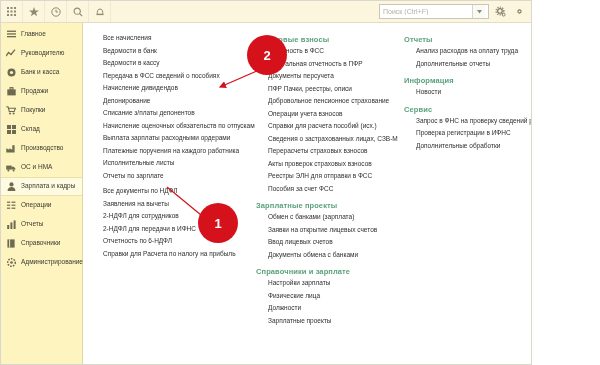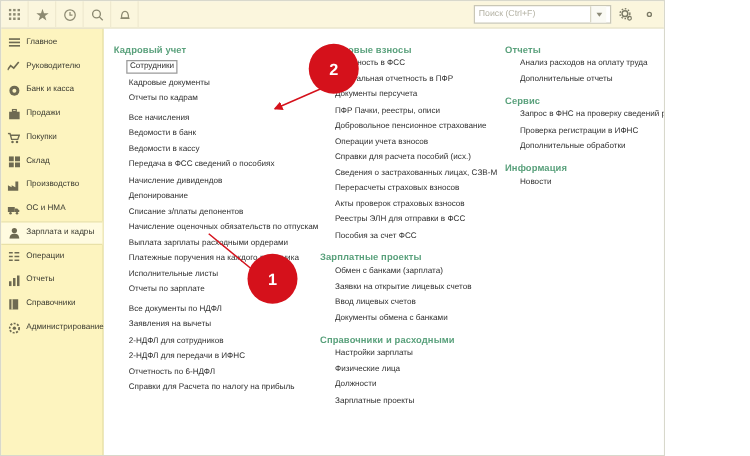--- a/index.html
+++ b/index.html
@@ -370,28 +370,20 @@
               <circle cx="5" cy="5" r="1.5" fill="currentColor"></circle>
             </svg>
         </span>
         <span class="side-lbl">Администрирование</span>
       </div>
     </div>
 
     <div class="main">
       <div class="col col1">
           <div class="grp">
-            <div class="grp-title">Кадровый учет</div>
-            <div class="grp-items">
-              <div class="mi boxed">Сотрудники</div>
-              <div class="mi">Кадровые документы</div>
-              <div class="mi">Отчеты по кадрам</div>
-            </div>
-          </div>
-          <div class="grp">
             <div class="grp-items">
               <div class="mi">Все начисления</div>
               <div class="mi">Ведомости в банк</div>
               <div class="mi">Ведомости в кассу</div>
               <div class="mi">Передача в ФСС сведений о пособиях</div>
               <div class="mi">Начисление дивидендов</div>
               <div class="mi">Депонирование</div>
               <div class="mi">Списание з/платы депонентов</div>
               <div class="mi">Начисление оценочных обязательств по отпускам</div>
               <div class="mi">Выплата зарплаты расходными ордерами</div>
@@ -432,49 +424,49 @@
           <div class="grp">
             <div class="grp-title">Зарплатные проекты</div>
             <div class="grp-items">
               <div class="mi">Обмен с банками (зарплата)</div>
               <div class="mi">Заявки на открытие лицевых счетов</div>
               <div class="mi">Ввод лицевых счетов</div>
               <div class="mi">Документы обмена с банками</div>
             </div>
           </div>
           <div class="grp">
-            <div class="grp-title">Справочники и расходными</div>
+            <div class="grp-title">Справочники и зарплате</div>
             <div class="grp-items">
               <div class="mi">Настройки зарплаты</div>
               <div class="mi">Физические лица</div>
               <div class="mi">Должности</div>
               <div class="mi">Зарплатные проекты</div>
             </div>
           </div>
         </div>
       <div class="col col3">
           <div class="grp">
             <div class="grp-title">Отчеты</div>
             <div class="grp-items">
               <div class="mi">Анализ расходов на оплату труда</div>
               <div class="mi">Дополнительные отчеты</div>
             </div>
           </div>
           <div class="grp">
+            <div class="grp-title">Информация</div>
+            <div class="grp-items">
+              <div class="mi">Новости</div>
+            </div>
+          </div>
+          <div class="grp">
             <div class="grp-title">Сервис</div>
             <div class="grp-items">
               <div class="mi">Запрос в ФНС на проверку сведений работников</div>
               <div class="mi">Проверка регистрации в ИФНС</div>
               <div class="mi">Дополнительные обработки</div>
-            </div>
-          </div>
-          <div class="grp">
-            <div class="grp-title">Информация</div>
-            <div class="grp-items">
-              <div class="mi">Новости</div>
             </div>
           </div>
         </div>
 
       <svg class="arrow-svg" viewBox="0 0 600 365">
         <defs>
           <marker id="ah" markerWidth="6" markerHeight="6" refX="5" refY="3" orient="auto">
             <polygon points="0,0 6,3 0,6" fill="#d5111b"></polygon>
           </marker>
         </defs>

